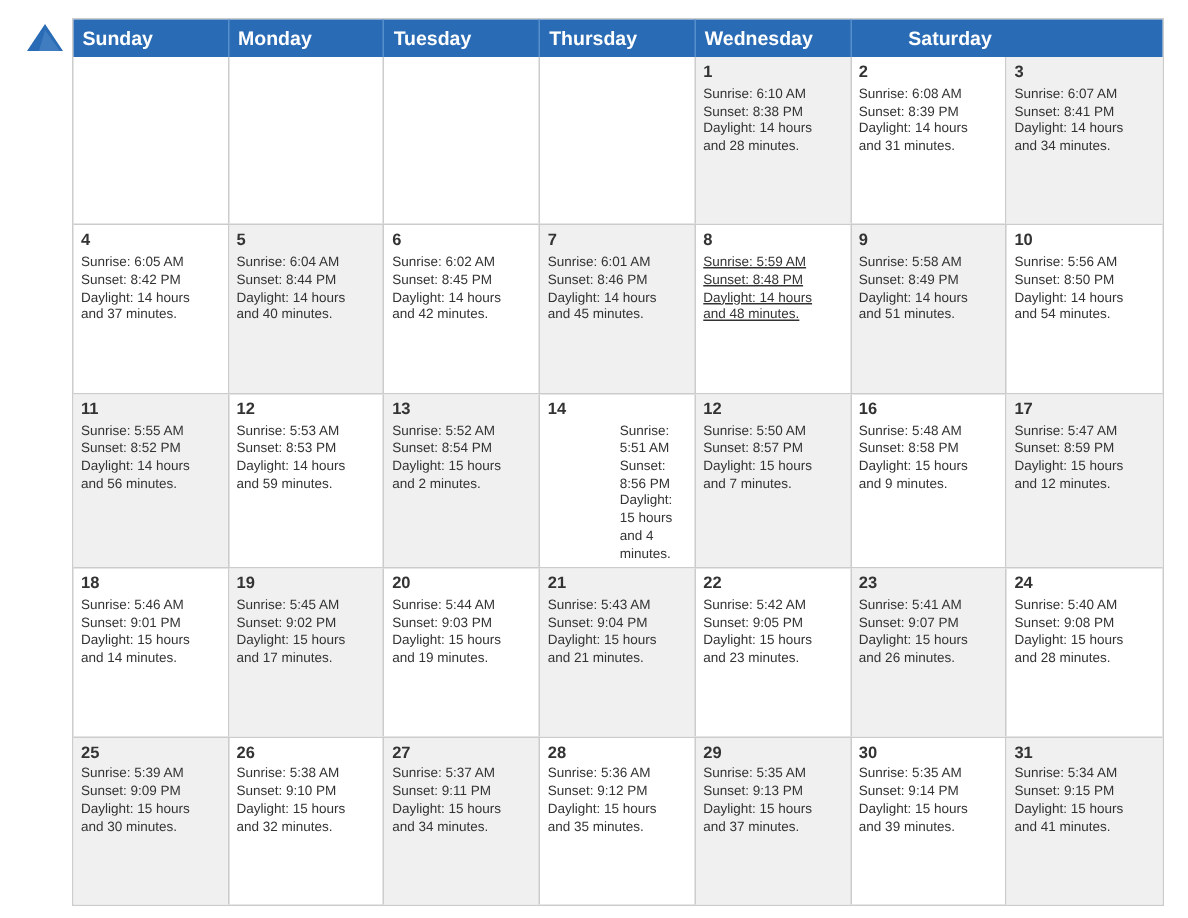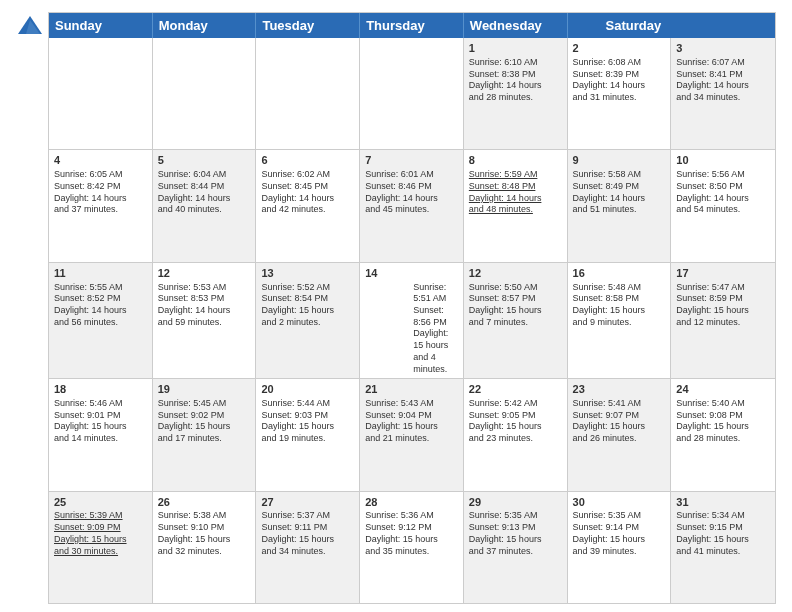--- a/index.html
+++ b/index.html
@@ -321,21 +321,21 @@
             <div class="day-num">24</div>
             <div class="day-info" style="white-space: pre-line;">Sunrise: 5:40 AM
 Sunset: 9:08 PM
 Daylight: 15 hours
 and 28 minutes.</div>
           </div>
         </div>
         <div class="cal-row">
           <div class="cal-cell shaded">
             <div class="day-num">25</div>
-            <div class="day-info" style="white-space: pre-line; text-decoration: underline;">Sunrise: 5:39 AM
+            <div class="day-info" style="white-space: pre-line;">Sunrise: 5:39 AM
 Sunset: 9:09 PM
 Daylight: 15 hours
 and 30 minutes.</div>
           </div>
           <div class="cal-cell">
             <div class="day-num">26</div>
             <div class="day-info" style="white-space: pre-line;">Sunrise: 5:38 AM
 Sunset: 9:10 PM
 Daylight: 15 hours
 and 32 minutes.</div>

